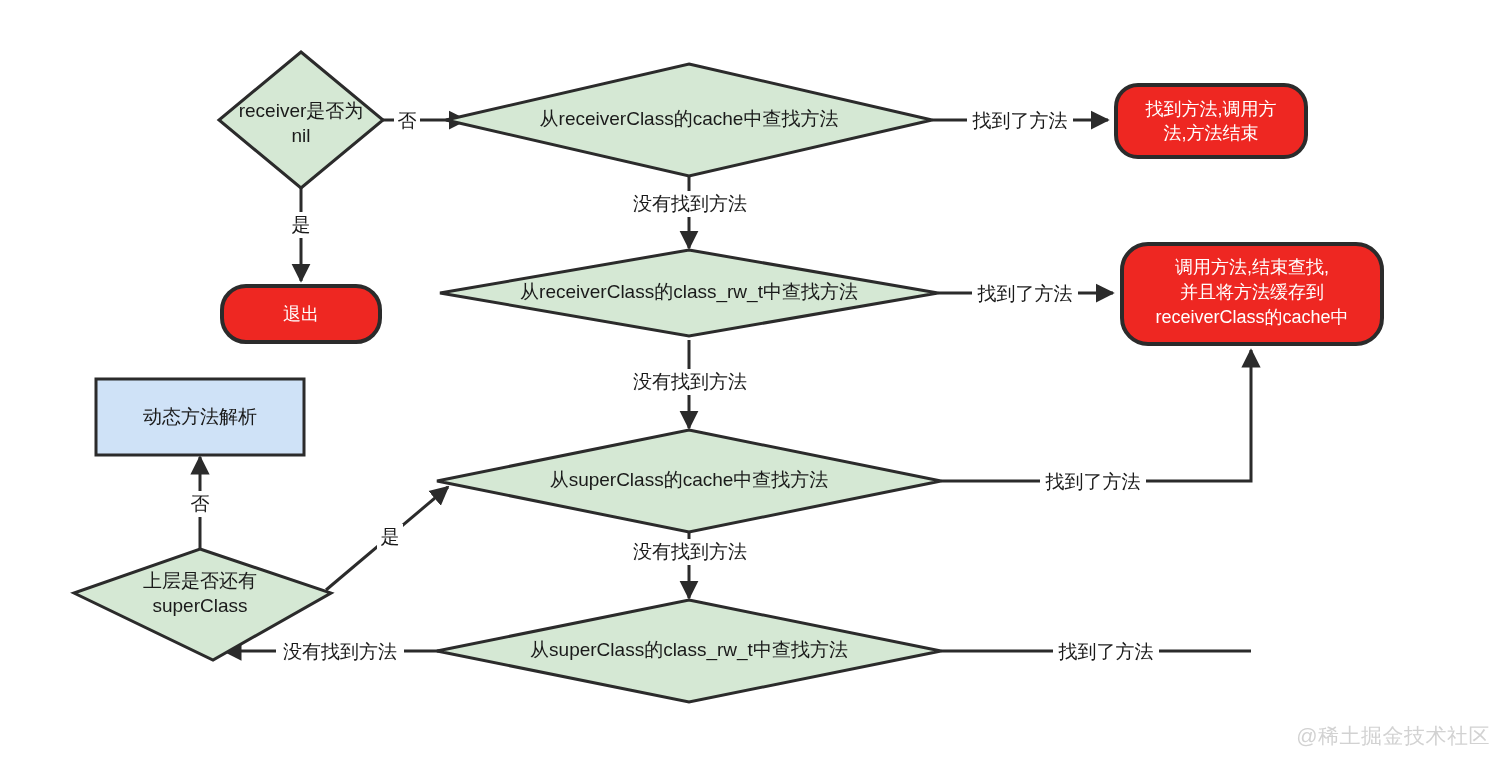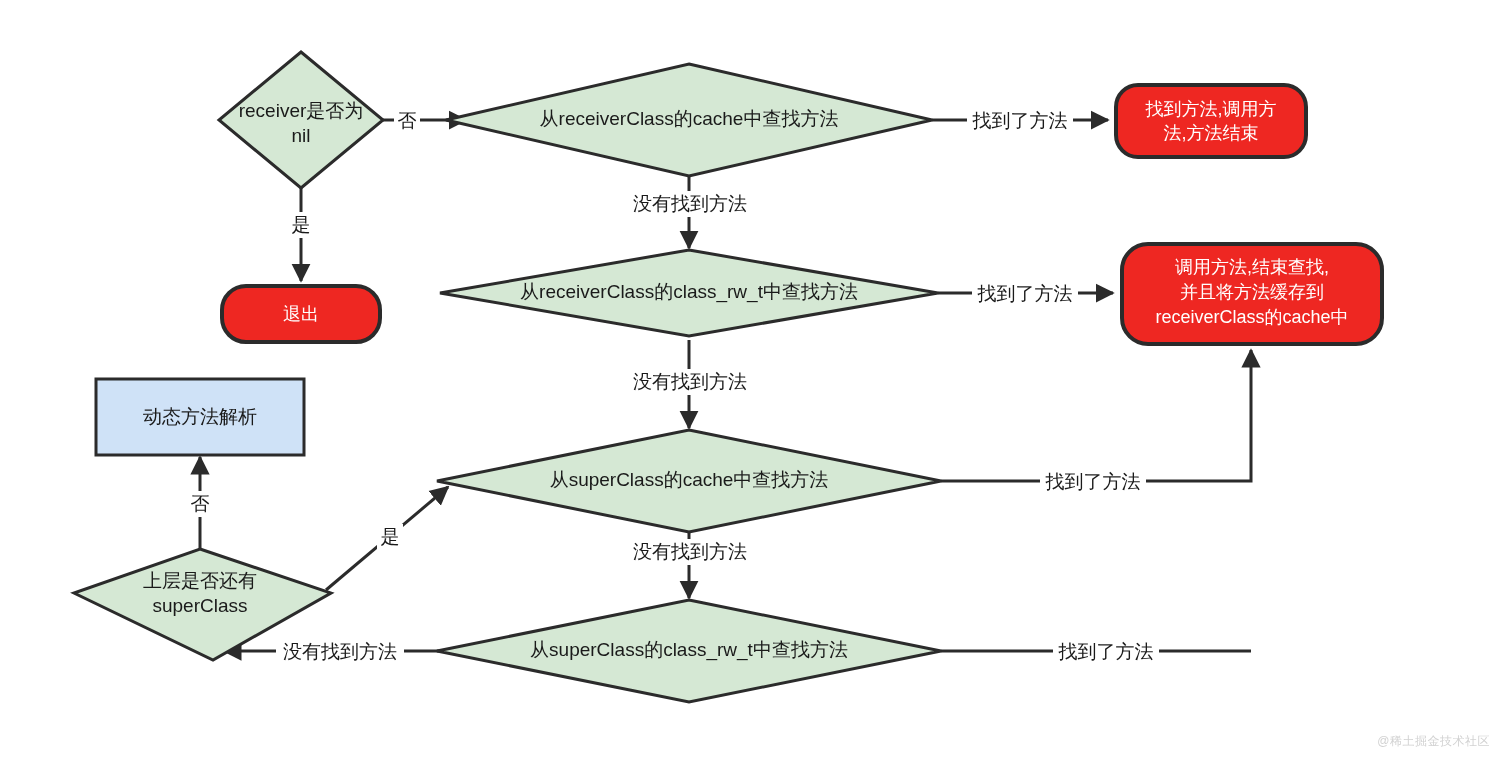--- a/index.html
+++ b/index.html
@@ -67,21 +67,21 @@
     white-space: pre;
   }
   .edge-label-bg {
     fill: #ffffff;
   }
   .watermark-text {
     position: absolute;
     right: 22px;
     bottom: 22px;
     font-family: "Liberation Sans", "DejaVu Sans", sans-serif;
-    font-size: 12px;
+    font-size: 21px;
     color: #d2d2d2;
     letter-spacing: 0.5px;
     user-select: none;
   }
 </style>
 </head>
 <body>
 
 <div id="canvas-wrap">
 

